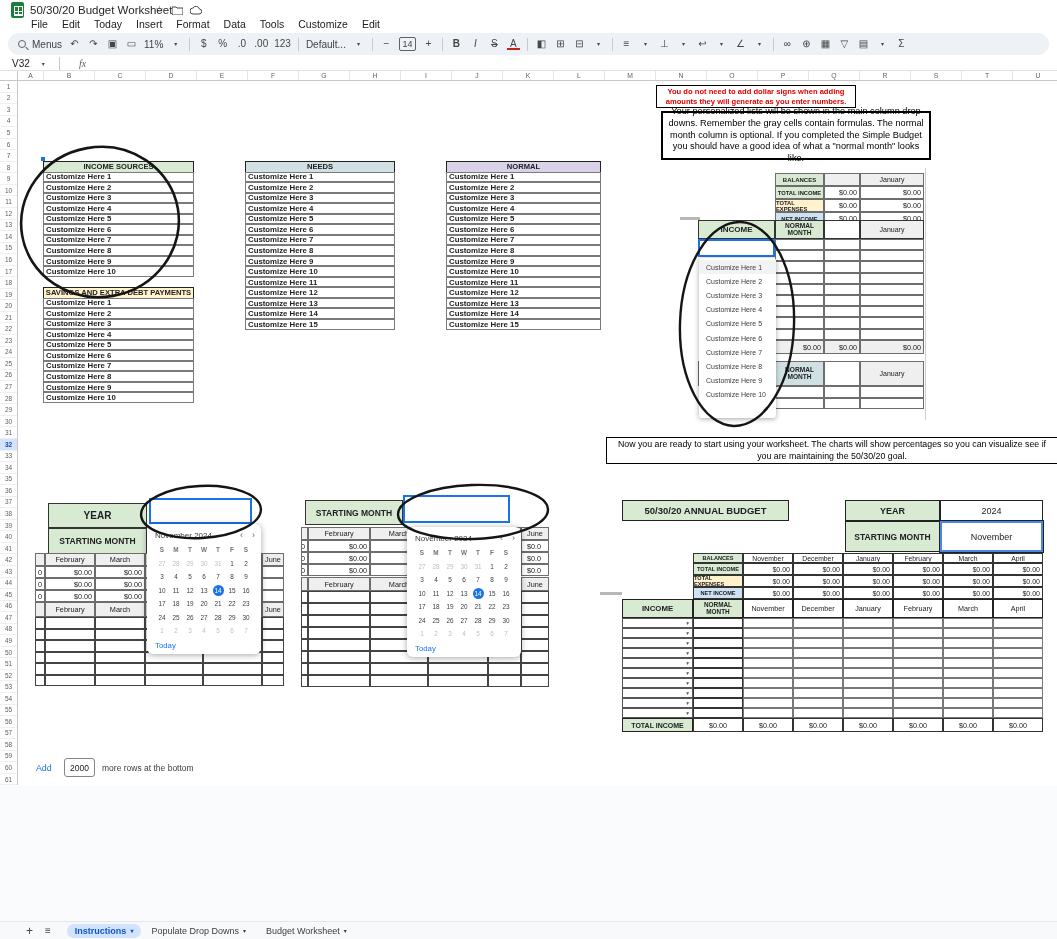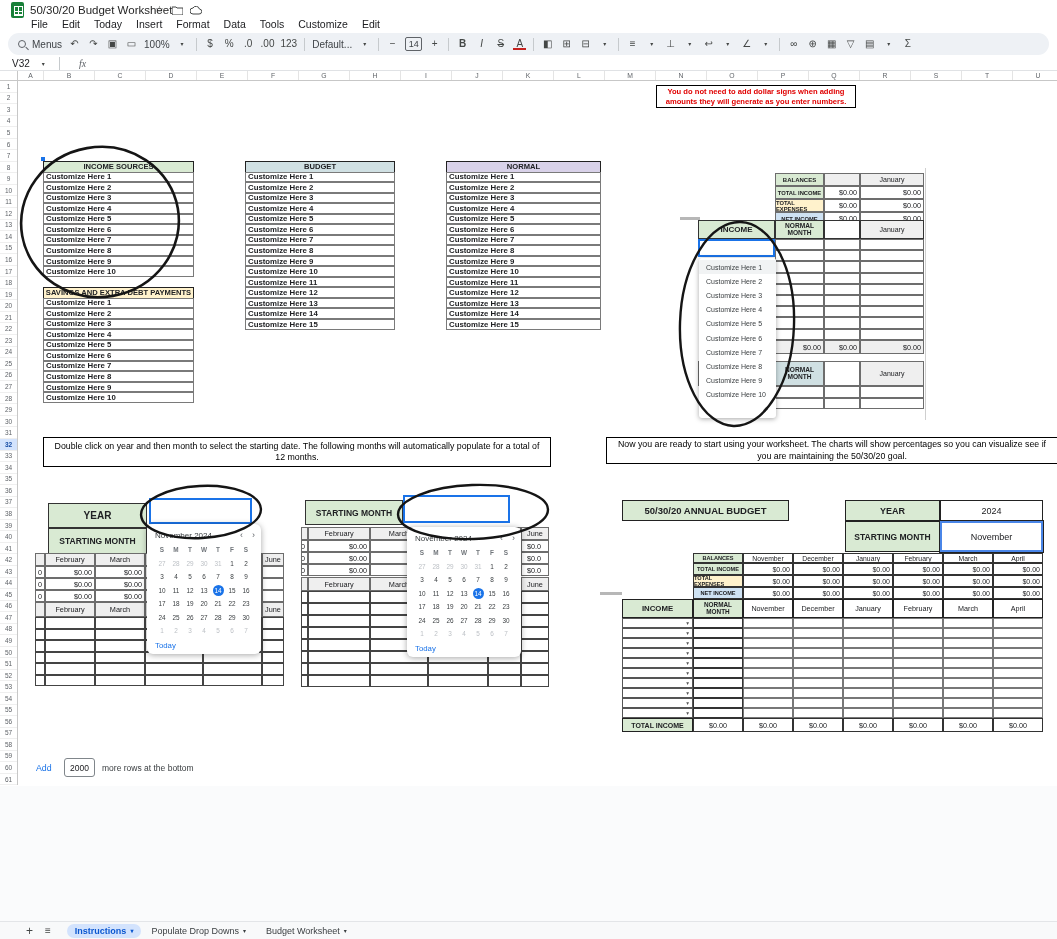--- a/index.html
+++ b/index.html
@@ -110,21 +110,21 @@
       <div class="mi">Edit</div>
     </div>
 
   <div class="toolbar" id="toolbar">
       <div class="search-ico"></div>
       <div class="tb-lbl">Menus</div>
       <div class="tb-ico">↶</div>
       <div class="tb-ico">↷</div>
       <div class="tb-ico">▣</div>
       <div class="tb-ico">▭</div>
-      <div class="tb-lbl">100%</div>
+      <div class="tb-lbl">11%</div>
       <div class="tb-ico" style="font-size: 6px;">▾</div>
       <div class="tb-sep"></div>
       <div class="tb-ico">$</div>
       <div class="tb-ico">%</div>
       <div class="tb-ico">.0</div>
       <div class="tb-ico">.00</div>
       <div class="tb-ico">123</div>
       <div class="tb-sep"></div>
       <div class="tb-lbl">Default...</div>
       <div class="tb-ico" style="font-size: 6px;">▾</div>
@@ -252,21 +252,21 @@
       <div class="rh" style="height: 11.55px;">55</div>
       <div class="rh" style="height: 11.55px;">56</div>
       <div class="rh" style="height: 11.55px;">57</div>
       <div class="rh" style="height: 11.55px;">58</div>
       <div class="rh" style="height: 11.55px;">59</div>
       <div class="rh" style="height: 11.55px;">60</div>
       <div class="rh" style="height: 11.55px;">61</div>
     </div>
 
   <div class="note" id="note-red" style="left:656px;top:85px;width:200px;height:23px;color:#e00000;font-weight:bold;font-size:7.6px;">You do not need to add dollar signs when adding amounts they will generate as you enter numbers.</div>
-  <div class="note" style="left:43px;top:437px;width:508px;height:30px;">Double click on year and then month to select the starting date.  The following months will automatically populate for a total of 12 months.</div>
+  <div class="note" style="left:661px;top:111px;width:270px;height:49px;border-width:2px;font-size:9.2px;">Your personalized lists will be shown in the main column drop downs.  Remember the gray cells contain formulas.  The normal month column is optional.  If you completed the Simple Budget you should have a good idea of what a "normal month" looks like.</div>
   <div class="note" style="left:606px;top:437px;width:452px;height:27px;">Now you are ready to start using your worksheet.  The charts will show percentages so you can visualize see if you are maintaining the 50/30/20 goal.</div>
 
   <div class="abs" style="left:41px;top:157px;width:4px;height:4px;background:#1a73e8;"></div>
 
   <div id="lists">
       <div class="cell" style="left: 43px; top: 161px; width: 151px; height: 11.5px; background: rgb(217, 234, 211); justify-content: center; font-weight: bold; font-size: 7.6px; border-color: rgb(34, 34, 34);">INCOME SOURCES</div>
       <div class="cell" style="left: 43px; top: 171.5px; width: 151px; height: 10.63px; padding-left: 2px; font-weight: bold; font-size: 7.8px; border-color: rgb(122, 122, 122);">Customize Here 1</div>
       <div class="cell" style="left: 43px; top: 182.03px; width: 151px; height: 10.63px; padding-left: 2px; font-weight: bold; font-size: 7.8px; border-color: rgb(122, 122, 122);">Customize Here 2</div>
       <div class="cell" style="left: 43px; top: 192.56px; width: 151px; height: 10.63px; padding-left: 2px; font-weight: bold; font-size: 7.8px; border-color: rgb(122, 122, 122);">Customize Here 3</div>
       <div class="cell" style="left: 43px; top: 203.09px; width: 151px; height: 10.63px; padding-left: 2px; font-weight: bold; font-size: 7.8px; border-color: rgb(122, 122, 122);">Customize Here 4</div>
@@ -280,21 +280,21 @@
       <div class="cell" style="left: 43px; top: 297.5px; width: 151px; height: 10.63px; padding-left: 2px; font-weight: bold; font-size: 7.8px; border-color: rgb(122, 122, 122);">Customize Here 1</div>
       <div class="cell" style="left: 43px; top: 308.03px; width: 151px; height: 10.63px; padding-left: 2px; font-weight: bold; font-size: 7.8px; border-color: rgb(122, 122, 122);">Customize Here 2</div>
       <div class="cell" style="left: 43px; top: 318.56px; width: 151px; height: 10.63px; padding-left: 2px; font-weight: bold; font-size: 7.8px; border-color: rgb(122, 122, 122);">Customize Here 3</div>
       <div class="cell" style="left: 43px; top: 329.09px; width: 151px; height: 10.63px; padding-left: 2px; font-weight: bold; font-size: 7.8px; border-color: rgb(122, 122, 122);">Customize Here 4</div>
       <div class="cell" style="left: 43px; top: 339.62px; width: 151px; height: 10.63px; padding-left: 2px; font-weight: bold; font-size: 7.8px; border-color: rgb(122, 122, 122);">Customize Here 5</div>
       <div class="cell" style="left: 43px; top: 350.15px; width: 151px; height: 10.63px; padding-left: 2px; font-weight: bold; font-size: 7.8px; border-color: rgb(122, 122, 122);">Customize Here 6</div>
       <div class="cell" style="left: 43px; top: 360.68px; width: 151px; height: 10.63px; padding-left: 2px; font-weight: bold; font-size: 7.8px; border-color: rgb(122, 122, 122);">Customize Here 7</div>
       <div class="cell" style="left: 43px; top: 371.21px; width: 151px; height: 10.63px; padding-left: 2px; font-weight: bold; font-size: 7.8px; border-color: rgb(122, 122, 122);">Customize Here 8</div>
       <div class="cell" style="left: 43px; top: 381.74px; width: 151px; height: 10.63px; padding-left: 2px; font-weight: bold; font-size: 7.8px; border-color: rgb(122, 122, 122);">Customize Here 9</div>
       <div class="cell" style="left: 43px; top: 392.27px; width: 151px; height: 10.63px; padding-left: 2px; font-weight: bold; font-size: 7.8px; border-color: rgb(122, 122, 122);">Customize Here 10</div>
-      <div class="cell" style="left: 245px; top: 161px; width: 150px; height: 11.5px; background: rgb(208, 224, 227); justify-content: center; font-weight: bold; font-size: 7.6px; border-color: rgb(34, 34, 34);">BUDGET</div>
+      <div class="cell" style="left: 245px; top: 161px; width: 150px; height: 11.5px; background: rgb(208, 224, 227); justify-content: center; font-weight: bold; font-size: 7.6px; border-color: rgb(34, 34, 34);">NEEDS</div>
       <div class="cell" style="left: 245px; top: 171.5px; width: 150px; height: 10.63px; padding-left: 2px; font-weight: bold; font-size: 7.8px; border-color: rgb(122, 122, 122);">Customize Here 1</div>
       <div class="cell" style="left: 245px; top: 182.03px; width: 150px; height: 10.63px; padding-left: 2px; font-weight: bold; font-size: 7.8px; border-color: rgb(122, 122, 122);">Customize Here 2</div>
       <div class="cell" style="left: 245px; top: 192.56px; width: 150px; height: 10.63px; padding-left: 2px; font-weight: bold; font-size: 7.8px; border-color: rgb(122, 122, 122);">Customize Here 3</div>
       <div class="cell" style="left: 245px; top: 203.09px; width: 150px; height: 10.63px; padding-left: 2px; font-weight: bold; font-size: 7.8px; border-color: rgb(122, 122, 122);">Customize Here 4</div>
       <div class="cell" style="left: 245px; top: 213.62px; width: 150px; height: 10.63px; padding-left: 2px; font-weight: bold; font-size: 7.8px; border-color: rgb(122, 122, 122);">Customize Here 5</div>
       <div class="cell" style="left: 245px; top: 224.15px; width: 150px; height: 10.63px; padding-left: 2px; font-weight: bold; font-size: 7.8px; border-color: rgb(122, 122, 122);">Customize Here 6</div>
       <div class="cell" style="left: 245px; top: 234.68px; width: 150px; height: 10.63px; padding-left: 2px; font-weight: bold; font-size: 7.8px; border-color: rgb(122, 122, 122);">Customize Here 7</div>
       <div class="cell" style="left: 245px; top: 245.21px; width: 150px; height: 10.63px; padding-left: 2px; font-weight: bold; font-size: 7.8px; border-color: rgb(122, 122, 122);">Customize Here 8</div>
       <div class="cell" style="left: 245px; top: 255.74px; width: 150px; height: 10.63px; padding-left: 2px; font-weight: bold; font-size: 7.8px; border-color: rgb(122, 122, 122);">Customize Here 9</div>
       <div class="cell" style="left: 245px; top: 266.27px; width: 150px; height: 10.63px; padding-left: 2px; font-weight: bold; font-size: 7.8px; border-color: rgb(122, 122, 122);">Customize Here 10</div>

